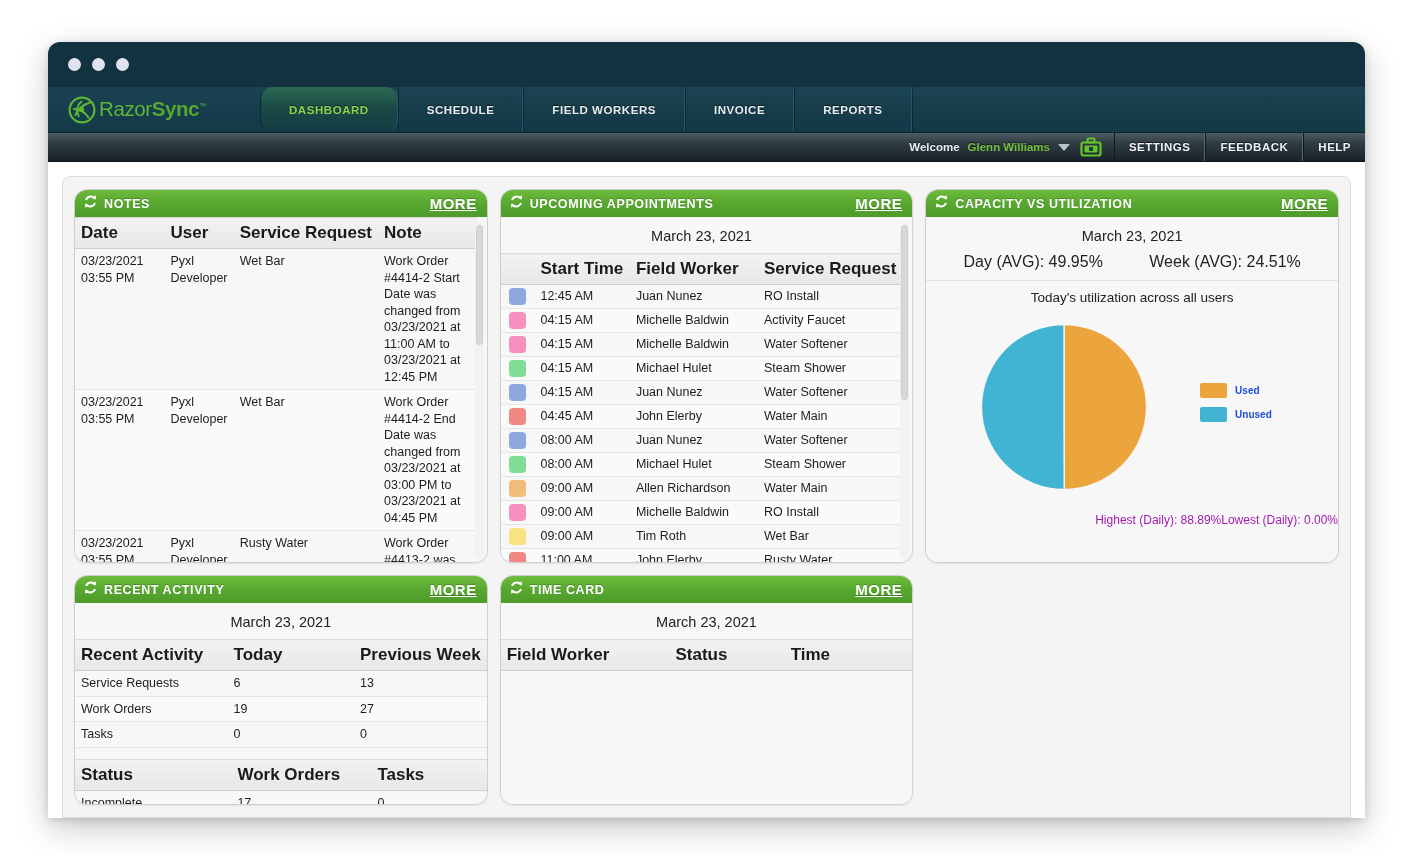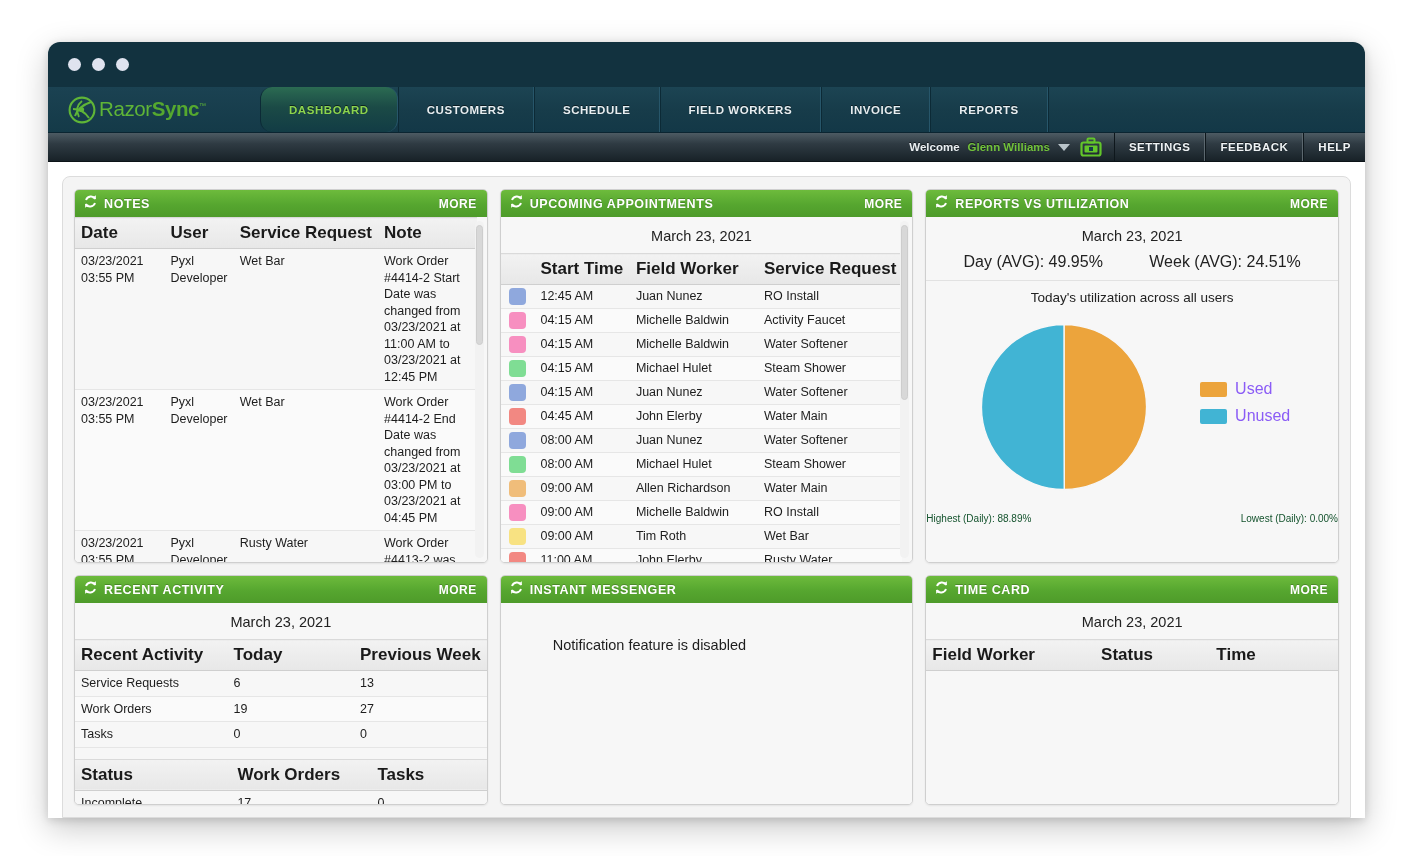--- a/index.html
+++ b/index.html
@@ -149,21 +149,21 @@
     grid-template-columns: 1fr 1fr 1fr;
     grid-template-rows: 374px auto;
     gap: 12px 12px;
     overflow: hidden;
   }
 
   
   .widget {
     background: #f7f7f7;
     border: 1px solid #cfcfcf;
-    border-radius: 5px;
+    border-radius: 13px;
     display: flex;
     flex-direction: column;
     overflow: hidden;
     box-shadow: 0 1px 2px rgba(0,0,0,0.07);
   }
   .widget-header {
     height: 27px;
     background: linear-gradient(to bottom, #6dbb3c 0%, #56a62f 55%, #4e9b2a 100%);
     display: flex;
     align-items: center;
@@ -173,25 +173,26 @@
   }
   .widget-title {
     font-size: 12.5px; font-weight: bold;
     letter-spacing: 0.6px;
     color: #ffffff;
     text-shadow: 0 -1px 0 rgba(0,0,0,0.22);
     white-space: nowrap;
   }
   .widget-more {
     margin-left: auto;
-    font-size: 12px; font-weight: bold;
+    font-size: 15px; font-weight: bold;
     letter-spacing: 0.5px;
     color: #ffffff;
     text-shadow: 0 -1px 0 rgba(0,0,0,0.22);
     cursor: pointer;
+    text-decoration: underline;
   }
   .widget-body {
     flex: 1 1 auto;
     position: relative;
     overflow: hidden;
     background: #f7f7f7;
   }
   .widget-date {
     text-align: center;
     font-size: 14.5px;
@@ -279,26 +280,26 @@
   #cap-chartrow {
     display: flex;
     align-items: center;
     padding: 0 6px;
     height: 196px;
   }
   #pie-wrap { flex: 0 0 auto; width: 66%; display: flex; justify-content: center; }
   #legend { flex: 1 1 auto; padding-left: 4px; }
   .legend-item { display: flex; align-items: center; gap: 8px; margin-bottom: 9px; }
   .legend-chip { width: 27px; height: 15px; border-radius: 2px; }
-  .legend-label { font-size: 16px; color: #8b5cf6; }
+  .legend-label { font-size: 10px; color: #1d4ed8; font-weight: bold; }
   #cap-footer {
     display: flex;
-    justify-content: space-between;
-    font-size: 10px;
-    color: #14532d;
+    justify-content: flex-end;
+    font-size: 12px;
+    color: #a21caf;
     padding-top: 8px;
   }
 
   
   #ra-table1 col.c1, #ra-table2 col.c1 { width: 38%; }
   #ra-table1 col.c2, #ra-table2 col.c2 { width: 34%; }
   .table-gap { height: 11px; }
 
   
   #im-message {
@@ -331,23 +332,20 @@
           <path d="M6 14 C12 14, 18 17, 22 23" fill="none" stroke="#5fb537" stroke-width="2"></path>
           <path d="M15 6 C10 10, 9 16, 12 22" fill="none" stroke="#5fb537" stroke-width="1.8"></path>
           <circle cx="14.5" cy="14.5" r="2.6" fill="#5fb537"></circle>
         </svg>
       </span>
       <span id="logo-text"><span>Razor</span><span class="bold">Sync</span><span id="logo-tm">™</span></span>
     </div>
 
     <div class="navtab active">
         <span>DASHBOARD</span>
-      </div>
-    <div class="navtab">
-        <span>CUSTOMERS</span>
       </div>
     <div class="navtab">
         <span>SCHEDULE</span>
       </div>
     <div class="navtab">
         <span>FIELD WORKERS</span>
       </div>
     <div class="navtab">
         <span>INVOICE</span>
       </div>
@@ -583,21 +581,21 @@
       <div class="widget">
         <div class="widget-header">
           <span>
             <svg width="15" height="15" viewBox="0 0 16 16">
               <path d="M13.2 5.2A5.6 5.6 0 0 0 3.2 6.4" fill="none" stroke="#fff" stroke-width="2"></path>
               <path d="M2.8 10.8a5.6 5.6 0 0 0 10-1.2" fill="none" stroke="#fff" stroke-width="2"></path>
               <path d="M13.8 1.4l-.3 4.2-3.9-1.3z" fill="#fff"></path>
               <path d="M2.2 14.6l.3-4.2 3.9 1.3z" fill="#fff"></path>
             </svg>
           </span>
-          <span class="widget-title">REPORTS VS UTILIZATION</span>
+          <span class="widget-title">CAPACITY VS UTILIZATION</span>
           <span class="widget-more">MORE</span>
         </div>
         <div class="widget-body">
           <div class="widget-date">March 23, 2021</div>
           <div id="cap-stats">
             <span>Day (AVG): 49.95%</span>
             <span>Week (AVG): 24.51%</span>
           </div>
           <div id="cap-subtitle">Today's utilization across all users</div>
           <div id="cap-chartrow">
@@ -695,36 +693,20 @@
                 <td>Complete</td>
                 <td>1139</td>
                 <td>141</td>
               </tr>
 
             </tbody>
           </table>
         </div>
       </div>
 
-      <div class="widget">
-        <div class="widget-header">
-          <span>
-            <svg width="15" height="15" viewBox="0 0 16 16">
-              <path d="M13.2 5.2A5.6 5.6 0 0 0 3.2 6.4" fill="none" stroke="#fff" stroke-width="2"></path>
-              <path d="M2.8 10.8a5.6 5.6 0 0 0 10-1.2" fill="none" stroke="#fff" stroke-width="2"></path>
-              <path d="M13.8 1.4l-.3 4.2-3.9-1.3z" fill="#fff"></path>
-              <path d="M2.2 14.6l.3-4.2 3.9 1.3z" fill="#fff"></path>
-            </svg>
-          </span>
-          <span class="widget-title">INSTANT MESSENGER</span>
-        </div>
-        <div class="widget-body">
-          <div id="im-message">Notification feature is disabled</div>
-        </div>
-      </div>
 
       <div class="widget">
         <div class="widget-header">
           <span>
             <svg width="15" height="15" viewBox="0 0 16 16">
               <path d="M13.2 5.2A5.6 5.6 0 0 0 3.2 6.4" fill="none" stroke="#fff" stroke-width="2"></path>
               <path d="M2.8 10.8a5.6 5.6 0 0 0 10-1.2" fill="none" stroke="#fff" stroke-width="2"></path>
               <path d="M13.8 1.4l-.3 4.2-3.9-1.3z" fill="#fff"></path>
               <path d="M2.2 14.6l.3-4.2 3.9 1.3z" fill="#fff"></path>
             </svg>

